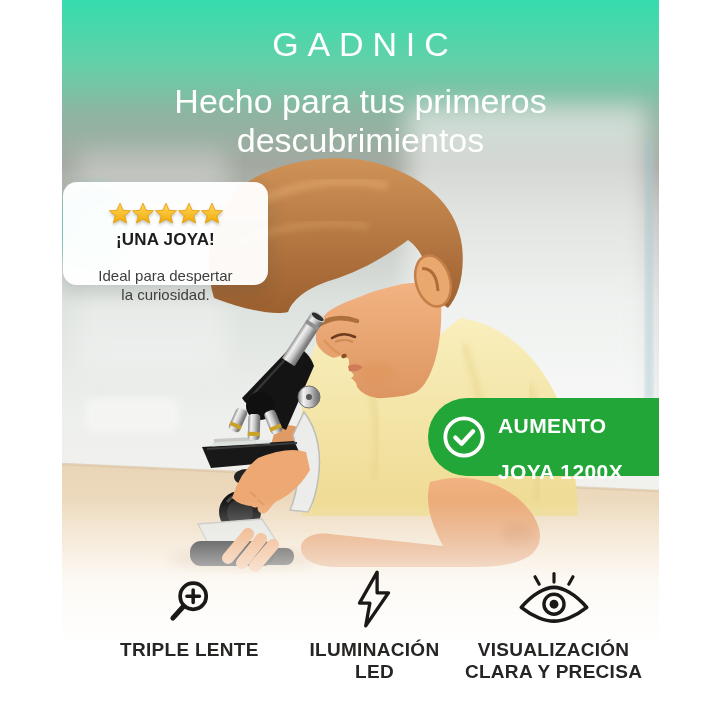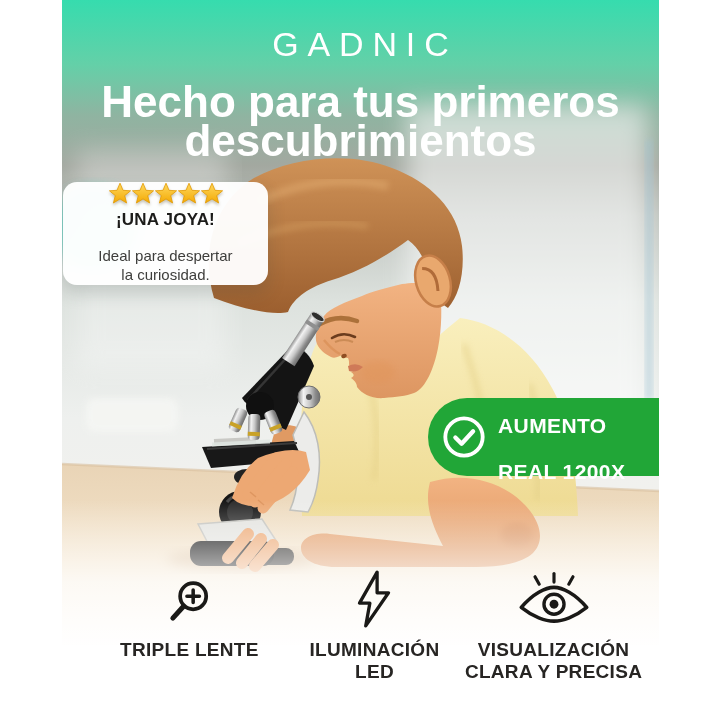--- a/index.html
+++ b/index.html
@@ -4,25 +4,25 @@
 <style>
   * { margin:0; padding:0; box-sizing:border-box; }
   html,body { width:720px; height:720px; background:#ffffff; font-family:"Liberation Sans", sans-serif; }
   .canvas { position:relative; width:720px; height:720px; background:#fff; overflow:hidden; }
   .content { position:absolute; left:62px; top:0; width:597px; height:720px; overflow:hidden; }
   .scene { position:absolute; left:0; top:0; width:597px; height:720px; display:block; }
 
   .logo { position:absolute; top:25px; left:0; width:100%; text-align:center;
           color:#ffffff; font-size:34px; font-weight:normal; letter-spacing:0.26em; text-indent:0.26em; }
   .headline { position:absolute; top:82px; left:0; width:100%; text-align:center;
-          color:#ffffff; font-size:44px; font-weight:bold; line-height:39px; }
+          color:#ffffff; font-size:34px; font-weight:normal; line-height:39px; }
   .headline span { display:block; }
 
   .review-card { position:absolute; left:1px; width:205px; background:rgba(255,255,255,0.96);
-          border-radius:14px; box-shadow:0 8px 18px rgba(50,65,60,0.18); text-align:center; padding-top:0; }
+          border-radius:14px; box-shadow:0 8px 18px rgba(50,65,60,0.18); text-align:center; padding-top:20px; }
   .card-1 { top:182px; height:103px; }
   .card-2 { top:293px; height:102px; }
   .stars { display:flex; justify-content:center; gap:0; height:24px; }
   .star { width:24px; height:24px; margin:0 -0.5px; filter:drop-shadow(0 2px 1.5px rgba(90,80,40,0.35)); }
   .review-title { font-size:17px; font-weight:bold; color:#1c1c1a; margin-top:4px; letter-spacing:0.2px; }
   .review-body { font-size:15px; line-height:18.5px; color:#3e3e3c; margin-top:17px; }
   .review-body span { display:block; }
 
   .badge { position:absolute; top:398px; left:366px; right:0; height:78px; background:#21a637;
           border-radius:39px 0 0 39px; display:flex; align-items:center; padding-left:13px; }
@@ -254,21 +254,21 @@
       </div>
     </div>
 
     <div class="badge">
       <svg class="badge-icon" viewBox="0 0 48 48">
         <circle cx="24" cy="24" r="19.5" stroke="#ffffff" stroke-width="4" fill="none"></circle>
         <path d="M15 24.5 L21.5 31 L33.5 18" stroke="#ffffff" stroke-width="4.5" fill="none" stroke-linecap="round" stroke-linejoin="round"></path>
       </svg>
       <div class="badge-text">
         <span>AUMENTO</span>
-        <span>REAL 1200X</span>
+        <span>JOYA 1200X</span>
       </div>
     </div>
 
     <div class="features">
       <div class="feature">
         <div class="feature-icon-box">
           <svg width="50" height="50" viewBox="0 0 48 48">
             <circle class="icon-stroke" cx="28" cy="17.5" r="12.5" stroke-width="3.6"></circle>
             <path class="icon-stroke" d="M28 11.5 V23.5 M22 17.5 H34" stroke-width="3.4"></path>
             <path class="icon-stroke" d="M18.6 27.4 L8.5 38.5" stroke-width="4.8"></path>

